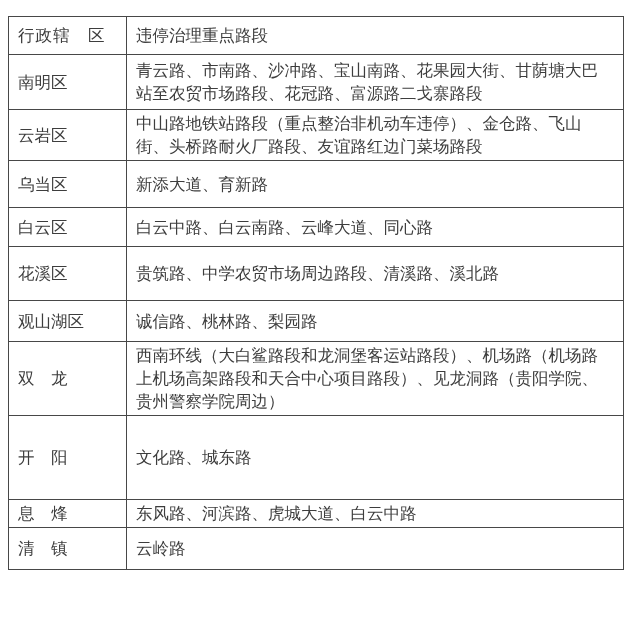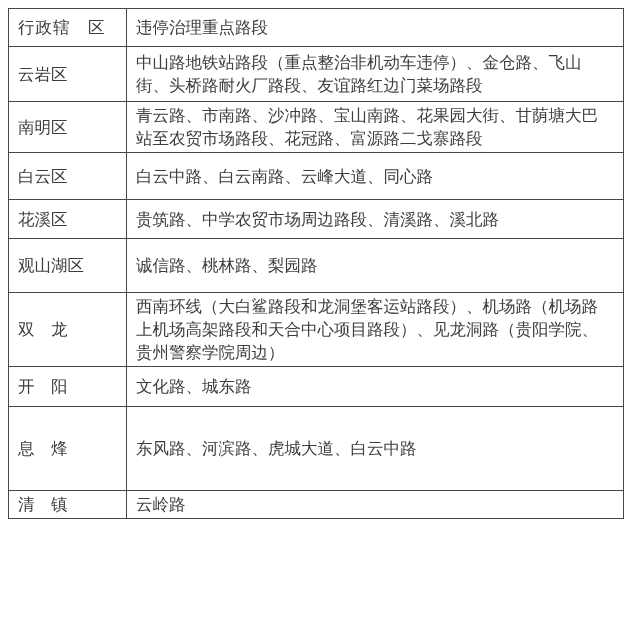--- a/index.html
+++ b/index.html
@@ -14,21 +14,21 @@
   .page {
     position: relative;
     width: 631px;
     height: 634px;
     background: #ffffff;
     overflow: hidden;
   }
   .table-wrap {
     position: absolute;
     left: 8px;
-    top: 8px;
+    top: 16px;
     width: 615px;
   }
   table.roads-table {
     border-collapse: collapse;
     width: 100%;
     table-layout: fixed;
     color: #3d3d3d;
   }
   table.roads-table td, table.roads-table th {
     border: 1.5px solid #474747;
@@ -78,26 +78,30 @@
         <col class="c-roads">
       </colgroup>
       <thead>
         <tr>
           <th class="district-header">行政辖　区</th>
           <th class="roads-header">违停治理重点路段</th>
         </tr>
       </thead>
       <tbody>
           <tr>
+            <td class="district">南明区</td>
+            <td class="roads">青云路、市南路、沙冲路、宝山南路、花果园大街、甘荫塘大巴站至农贸市场路段、花冠路、富源路二戈寨路段</td>
+          </tr>
+          <tr>
             <td class="district">云岩区</td>
             <td class="roads">中山路地铁站路段（重点整治非机动车违停）、金仓路、飞山街、头桥路耐火厂路段、友谊路红边门菜场路段</td>
           </tr>
           <tr>
-            <td class="district">南明区</td>
-            <td class="roads">青云路、市南路、沙冲路、宝山南路、花果园大街、甘荫塘大巴站至农贸市场路段、花冠路、富源路二戈寨路段</td>
+            <td class="district">乌当区</td>
+            <td class="roads">新添大道、育新路</td>
           </tr>
           <tr>
             <td class="district">白云区</td>
             <td class="roads">白云中路、白云南路、云峰大道、同心路</td>
           </tr>
           <tr>
             <td class="district">花溪区</td>
             <td class="roads">贵筑路、中学农贸市场周边路段、清溪路、溪北路</td>
           </tr>
           <tr>

